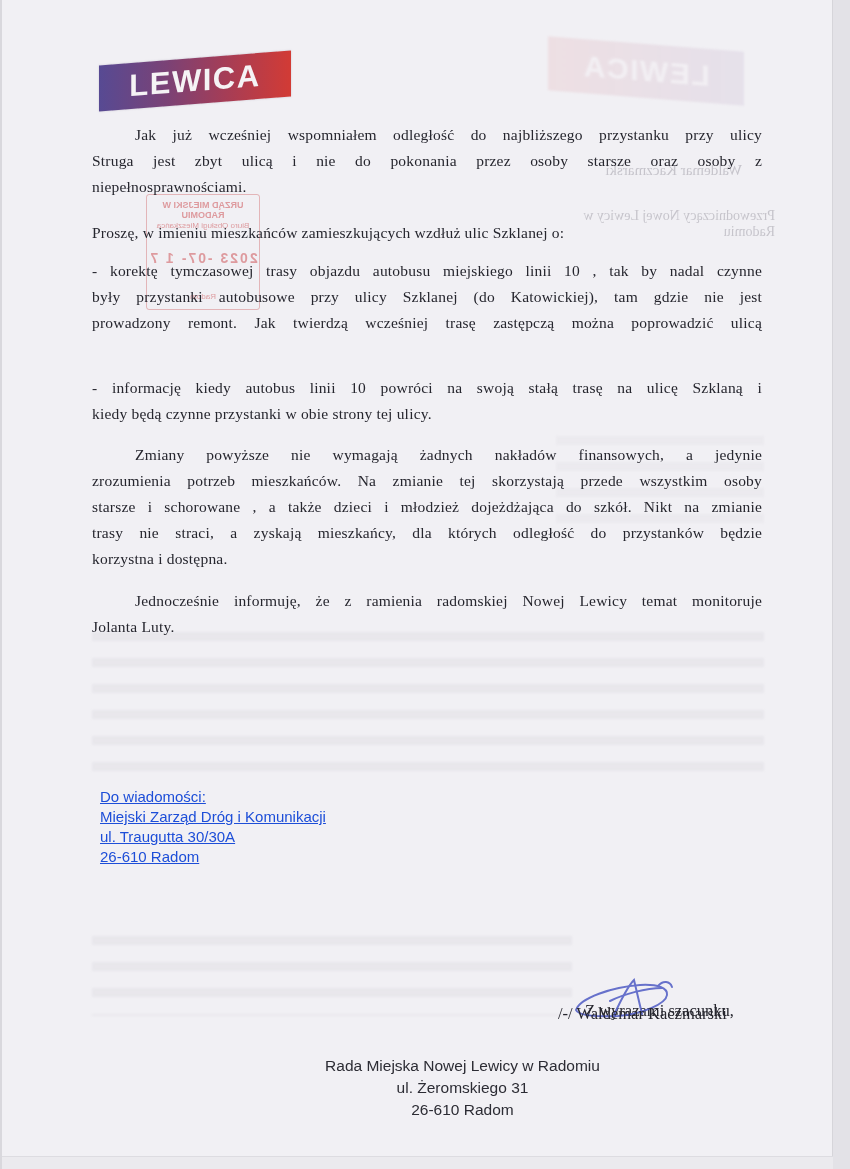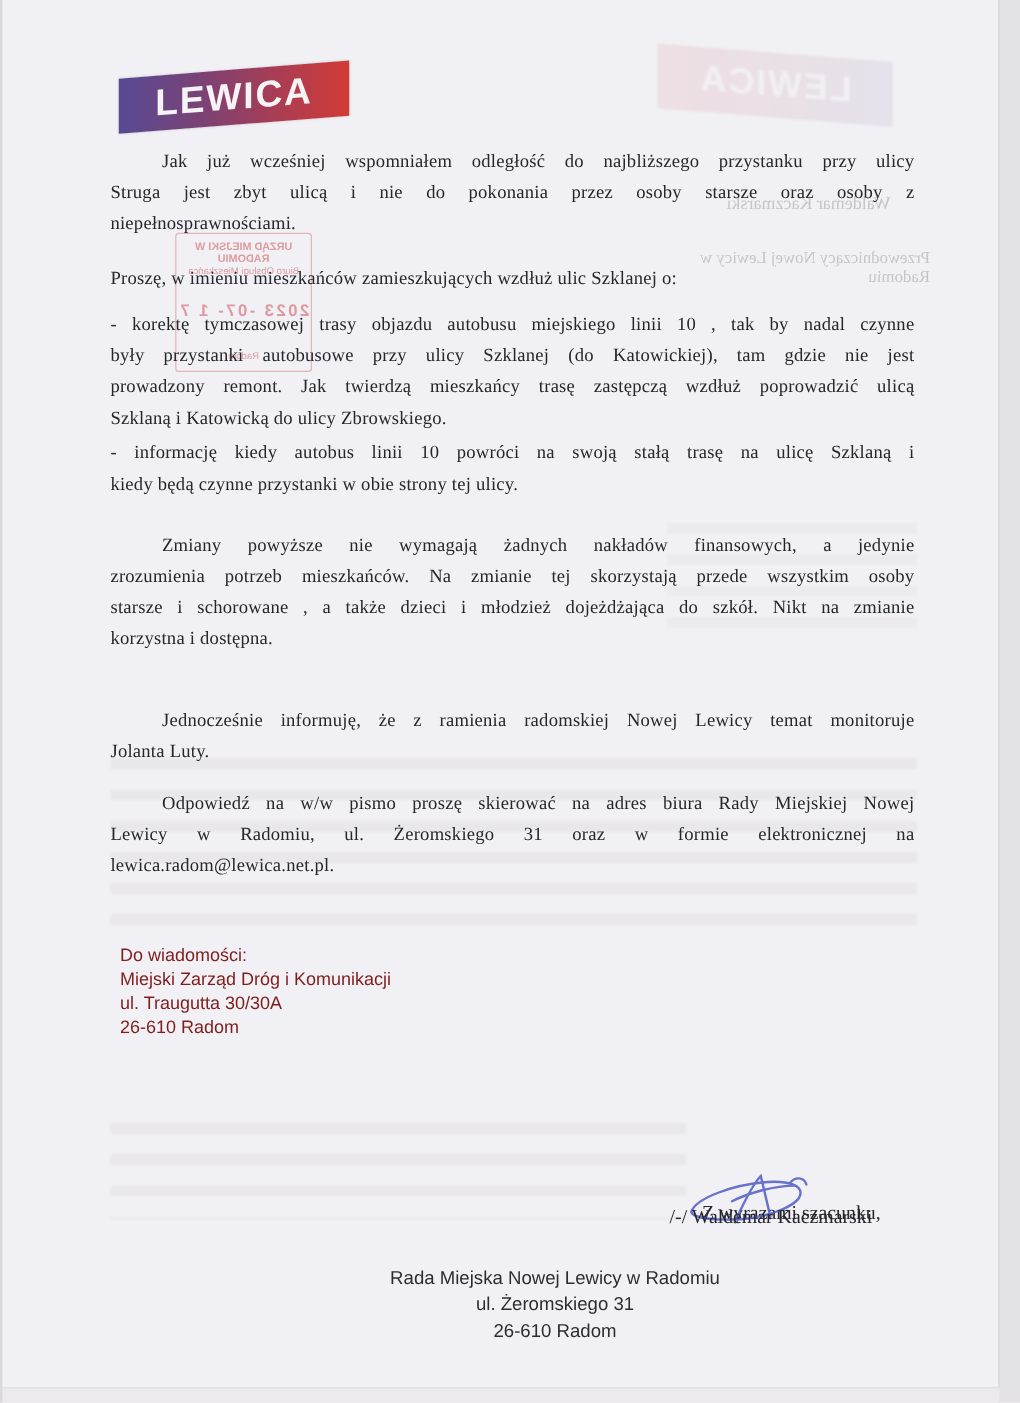--- a/index.html
+++ b/index.html
@@ -79,30 +79,30 @@
     position:absolute;left:92px;width:670px;
     font-size:15.5px;line-height:26px;color:#26262e;
     letter-spacing:.2px;
   }
   .para .line{text-align:justify;text-align-last:justify;white-space:normal;}
   .para .line.last{text-align-last:left;}
   .para.indent .line:first-child{text-indent:43px;}
   #paragraphs .para:nth-child(1){top:122px;}
   #paragraphs .para:nth-child(2){top:220px;}
   #paragraphs .para:nth-child(3){top:258px;}
-  #paragraphs .para:nth-child(4){top:365px;}
+  #paragraphs .para:nth-child(4){top:375px;}
   #paragraphs .para:nth-child(5){top:442px;}
   #paragraphs .para:nth-child(6){top:588px;}
   #paragraphs .para:nth-child(7){top:657px;}
 
   
   .cc{
     position:absolute;left:100px;top:787px;z-index:2;
     font-family:"Liberation Sans","DejaVu Sans",sans-serif;
-    font-size:15px;line-height:20px;color:#7f1d1d;
+    font-size:15px;line-height:20px;color:#1d4ed8;text-decoration:underline;
   }
 
   
   .closing-phrase{position:absolute;left:585px;top:960px;font-size:16.5px;color:#26262e;z-index:3;margin-top:41px;}
   .signature{position:absolute;left:562px;top:974px;z-index:3;}
   .signed-name{position:absolute;left:558px;top:1004px;font-size:16.5px;color:#26262e;z-index:3;}
 
   
   .footer{
     position:absolute;left:0;top:1055px;width:833px;text-align:center;z-index:2;
@@ -144,41 +144,36 @@
       <div class="line">Jak już wcześniej wspomniałem odległość do najbliższego przystanku przy ulicy</div>
       <div class="line">Struga jest zbyt ulicą i nie do pokonania przez osoby starsze oraz osoby z</div>
       <div class="line last">niepełnosprawnościami.</div>
     </div>
     <div class="para">
       <div class="line last">Proszę, w imieniu mieszkańców zamieszkujących wzdłuż ulic Szklanej o:</div>
     </div>
     <div class="para">
       <div class="line">- korektę tymczasowej trasy objazdu autobusu miejskiego linii 10 , tak by nadal czynne</div>
       <div class="line">były przystanki autobusowe przy ulicy Szklanej (do Katowickiej), tam gdzie nie jest</div>
-      <div class="line">prowadzony remont. Jak twierdzą mieszkańcy trasę zastępczą wzdłuż poprowadzić ulicą</div>
-      <div class="line last">Szklaną i Katowicką do ulicy Zbrowskiego.</div>
+      <div class="line">prowadzony remont. Jak twierdzą wcześniej trasę zastępczą można poprowadzić ulicą</div>
     </div>
     <div class="para">
       <div class="line">- informację kiedy autobus linii 10 powróci na swoją stałą trasę na ulicę Szklaną i</div>
       <div class="line last">kiedy będą czynne przystanki w obie strony tej ulicy.</div>
     </div>
     <div class="para indent">
       <div class="line">Zmiany powyższe nie wymagają żadnych nakładów finansowych, a jedynie</div>
       <div class="line">zrozumienia potrzeb mieszkańców. Na zmianie tej skorzystają przede wszystkim osoby</div>
       <div class="line">starsze i schorowane , a także dzieci i młodzież dojeżdżająca do szkół. Nikt na zmianie</div>
+      <div class="line">trasy nie straci, a zyskają mieszkańcy, dla których odległość do przystanków będzie</div>
       <div class="line last">korzystna i dostępna.</div>
     </div>
     <div class="para indent">
       <div class="line">Jednocześnie informuję, że z ramienia radomskiej Nowej Lewicy temat monitoruje</div>
       <div class="line last">Jolanta Luty.</div>
-    </div>
-    <div class="para indent">
-      <div class="line">Odpowiedź na w/w pismo proszę skierować na adres biura Rady Miejskiej Nowej</div>
-      <div class="line">Lewicy w Radomiu, ul. Żeromskiego 31 oraz w formie elektronicznej na</div>
-      <div class="line last">lewica.radom@lewica.net.pl.</div>
     </div>
   </div>
 
 <div class="cc" id="cc-block">
     <div>Do wiadomości:</div>
     <div>Miejski Zarząd Dróg i Komunikacji</div>
     <div>ul. Traugutta 30/30A</div>
     <div>26-610 Radom</div>
   </div>
 

